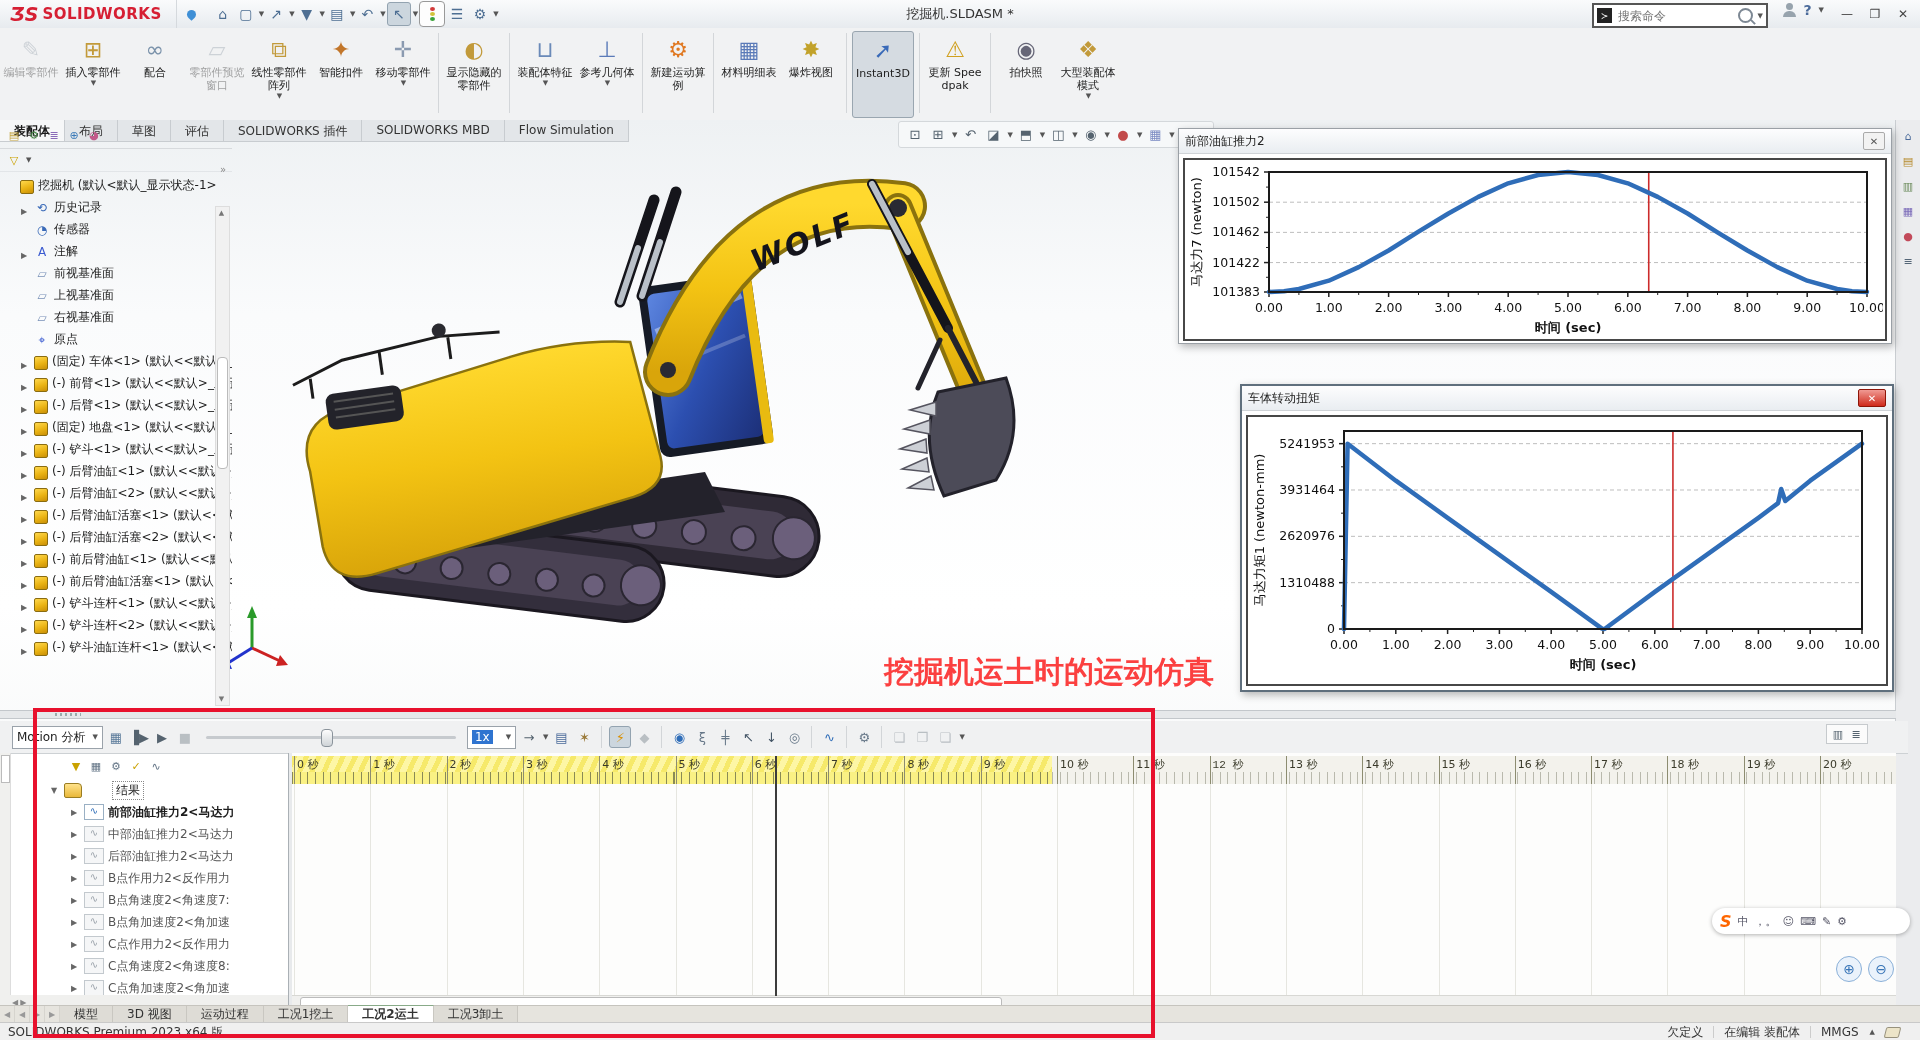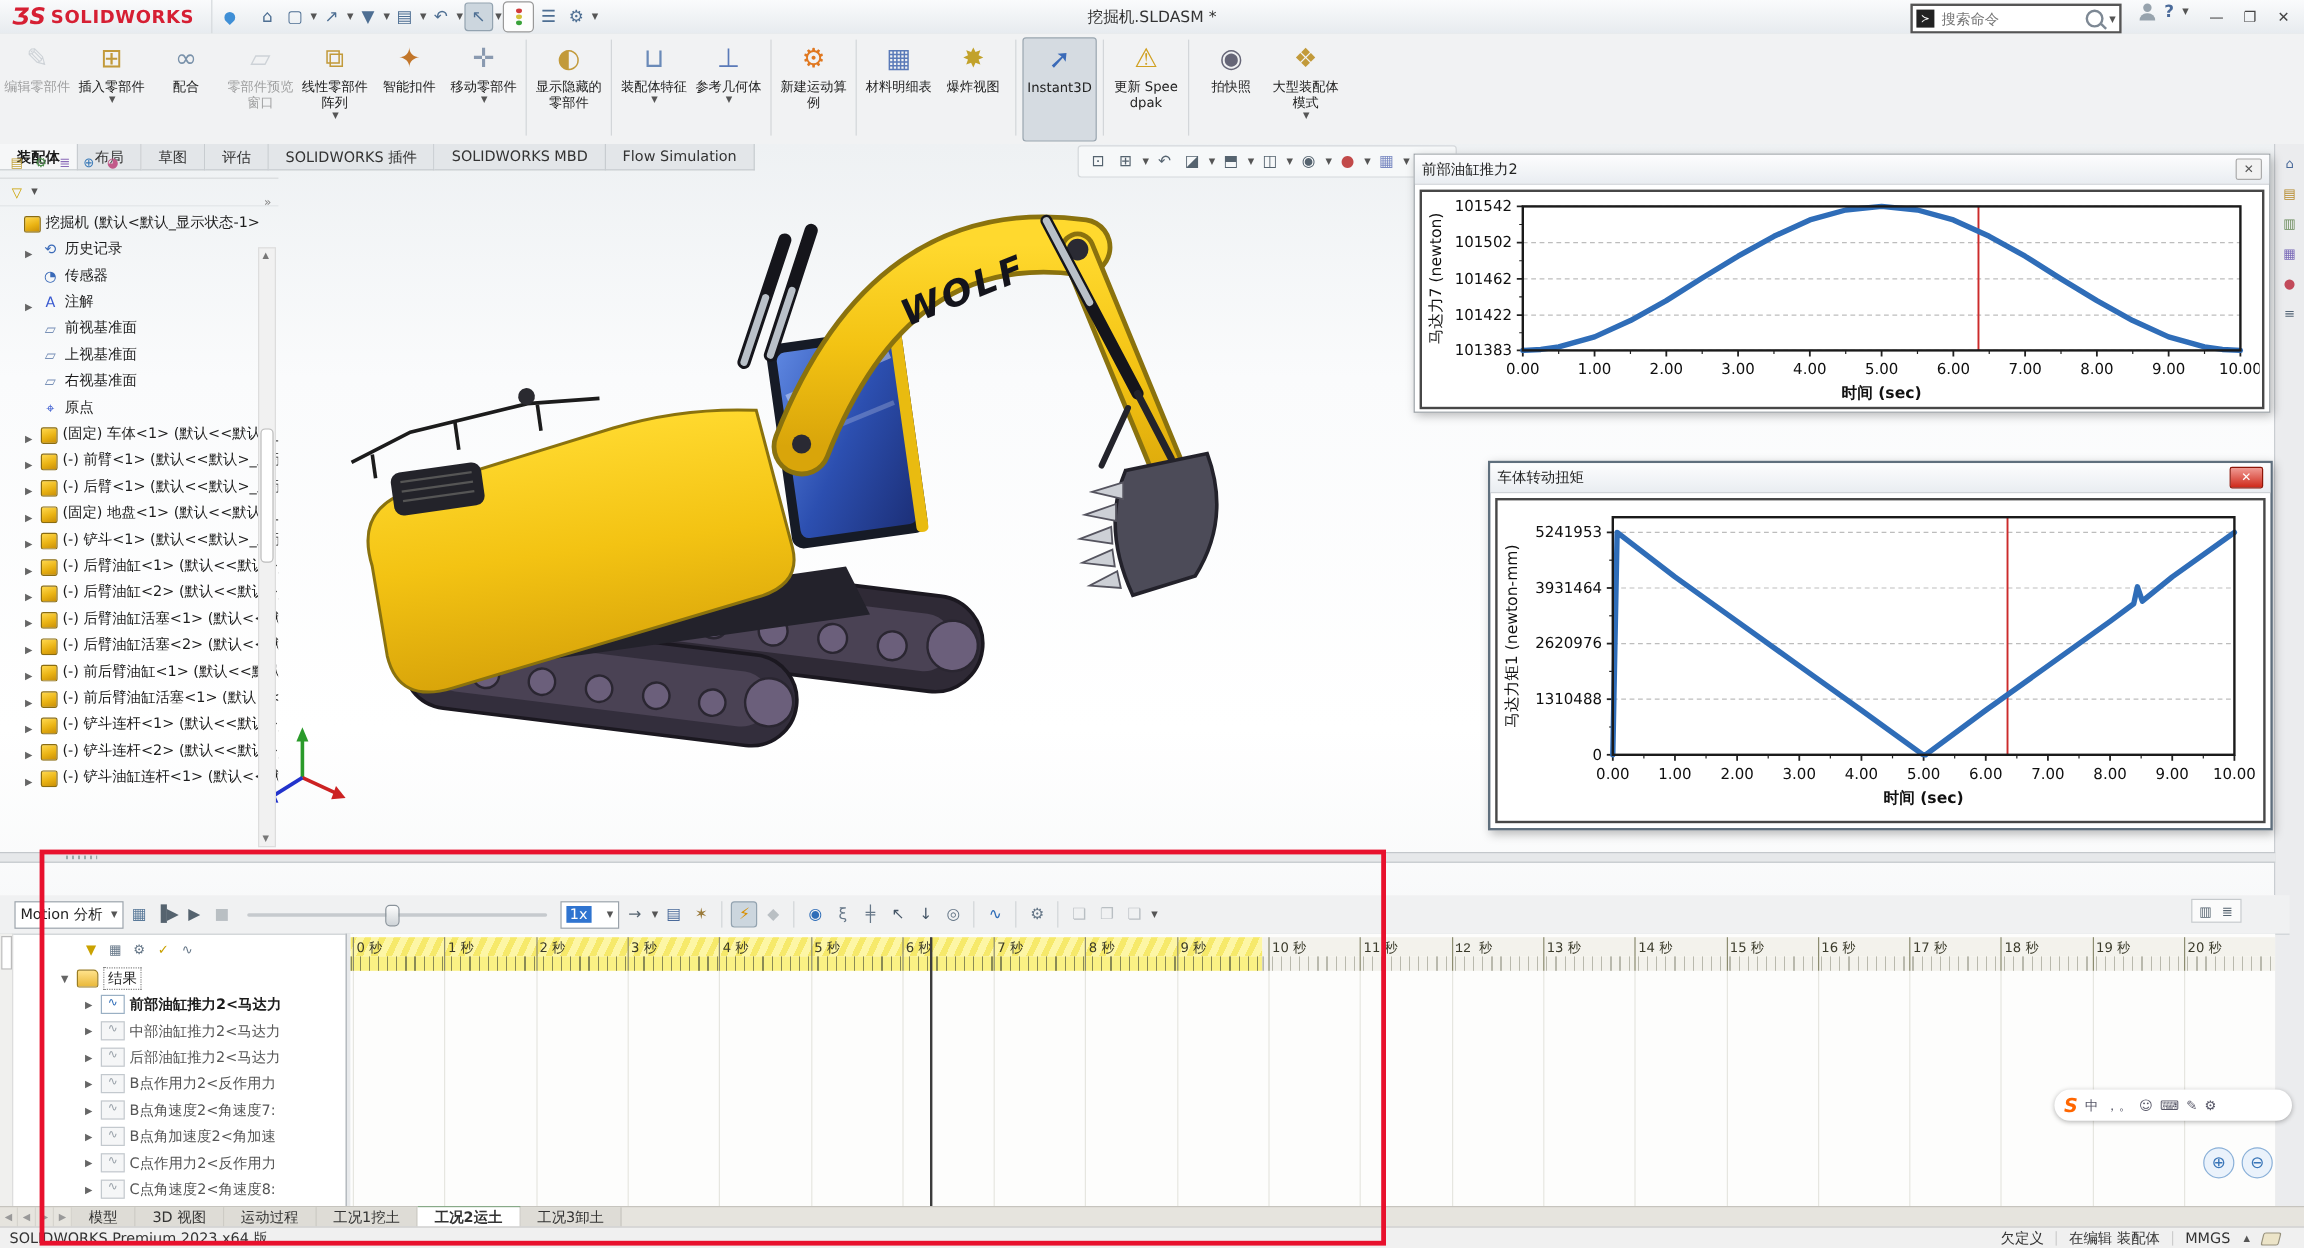--- a/index.html
+++ b/index.html
@@ -78,21 +78,21 @@
   .chart-close.red{background:linear-gradient(#f09a93,#cf2a1b);color:#fff;border:1px solid #8d1508;width:26px}
   .chart-body{margin:4px;border:2px solid #474747}
   #chartwin1{left:1178px;top:128px;width:712px;height:214px;border:1px solid #9aa0a6}
   #chartwin2{left:1240px;top:384px;width:650px;height:304px;border:2px solid #5f6f7d}
   
   #rstrip{position:absolute;right:0;top:120px;width:24px;height:885px;background:#ebecee;border-left:1px solid #c9cdd1;z-index:6;
     display:flex;flex-direction:column;align-items:center;padding-top:8px;gap:9px}
   
   #mmsplit{position:absolute;left:0;top:710px;width:1896px;height:7px;background:#e6e8ea;border-top:1px solid #c3c7cb;border-bottom:1px solid #c3c7cb;z-index:6}
   #mmsplit .dots{position:absolute;left:55px;top:2px;width:26px;height:3px;background:repeating-linear-gradient(90deg,#9aa 0 2px,transparent 2px 5px)}
-  #mm{position:absolute;left:0;top:746px;width:1896px;height:288px;background:#fff;z-index:6}
+  #mm{position:absolute;left:0;top:721px;width:1896px;height:288px;background:#fff;z-index:6}
   #mmtoolbar{position:absolute;left:0;top:0;width:1896px;height:32px;background:#f0f1f2;border-bottom:1px solid #cdd1d4;display:flex;align-items:center;padding-left:12px;gap:3px}
   .mm-select{display:flex;align-items:center;height:21px;border:1px solid #9aa2aa;background:#fff;padding:0 4px;gap:6px;font-size:12px}
   .mm-sep{width:1px;height:22px;background:#d2d5d8;margin:0 4px}
   .mm-slider{width:250px;height:20px;position:relative;margin:0 8px}
   .mm-slider .track{position:absolute;left:0;right:0;top:9px;height:3px;background:#c6cace;border-radius:2px}
   .mm-slider .thumb{position:absolute;top:2px;width:10px;height:16px;background:linear-gradient(#fdfdfd,#cfd4d8);border:1px solid #8a939b;border-radius:4px}
   .mm-speed{display:flex;align-items:center;height:21px;border:1px solid #9aa2aa;background:#fff;padding:0 4px;gap:12px;font-size:12px}
   .mm-speed .v{background:#2f74d0;color:#fff;padding:0 3px}
   #mmtb-right{position:absolute;right:28px;top:3px;display:flex;gap:2px;border:1px solid #c6cacd;background:#fbfbfb;padding:1px 3px}
   #mmtree{position:absolute;left:10px;top:32px;width:278px;height:242px;overflow:hidden}
@@ -397,20 +397,21 @@
       <g transform="translate(252,528)">
         <line x1="0" y1="0" x2="0" y2="-32" stroke="#2a9a2a" stroke-width="3"></line>
         <polygon points="0,-42 -5,-30 5,-30" fill="#2a9a2a"></polygon>
         <line x1="0" y1="0" x2="28" y2="13" stroke="#cc2222" stroke-width="3"></line>
         <polygon points="36,17 24,18 28,7" fill="#cc2222"></polygon>
         <line x1="0" y1="0" x2="-24" y2="15" stroke="#2233cc" stroke-width="3"></line>
         <polygon points="-32,20 -20,21 -25,9" fill="#2233cc"></polygon>
       </g>
     </svg>
 
+    <div id="caption">挖掘机运土时的运动仿真</div>
   </div>
 
   <div id="lpanel">
     <div id="ptabs">
         <span class="ic small" style="color: rgb(194, 162, 58);">▤</span>
         <span class="ic small" style="color: rgb(74, 138, 74);">⚙</span>
         <span class="ic small" style="color: rgb(138, 106, 184);">≣</span>
         <span class="ic small" style="color: rgb(58, 122, 184);">⊕</span>
         <span class="ic small" style="color: rgb(194, 90, 138);">◕</span>
       </div>
@@ -732,21 +733,21 @@
         <div id="mmfilter">
           <span class="ic small" style="color: rgb(202, 162, 0);">▼</span>
           <span class="ic small" style="color: rgb(102, 119, 136);">▦</span>
           <span class="ic small" style="color: rgb(102, 119, 136);">⚙</span>
           <span class="ic small" style="color: rgb(202, 162, 0);">✓</span>
           <span class="ic small" style="color: rgb(102, 119, 136);">∿</span>
         </div>
         <div class="mrow" style="padding-left: 38px;">
           <span class="arrow">▼</span>
           <span class="mfolder"></span>
-          <span class="tlabel" style="border: 1px dotted rgb(136, 136, 136); padding: 0px 3px;">结果</span>
+          <span class="tlabel" style="border: 1px dotted rgb(136, 136, 136); padding: 0px 3px; margin-left: 26px;">结果</span>
         </div>
         <div class="mrow" style="padding-left: 58px;">
           <span class="arrow">▶</span>
           <span class="mplot">∿</span>
           <span class="tlabel" style="font-weight: bold;">前部油缸推力2&lt;马达力</span>
         </div>
         <div class="mrow" style="padding-left: 58px;">
           <span class="arrow">▶</span>
           <span class="mplot gray">∿</span>
           <span class="tlabel" style="color: rgb(85, 85, 85);">中部油缸推力2&lt;马达力</span>

